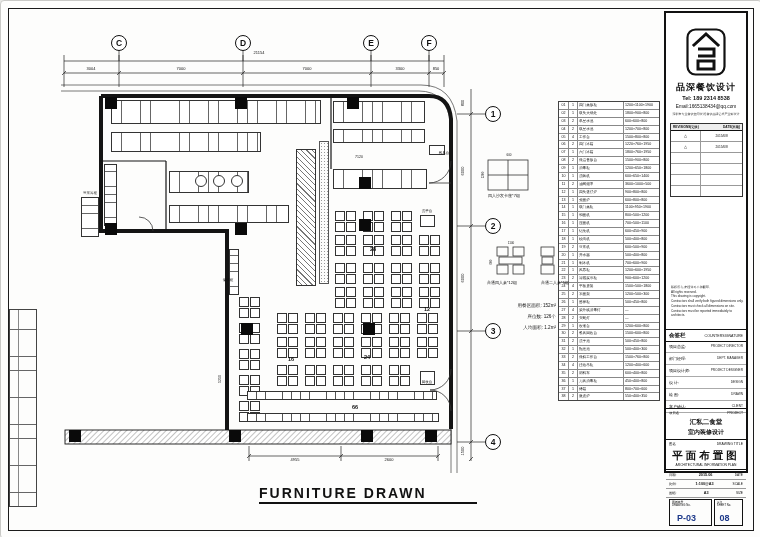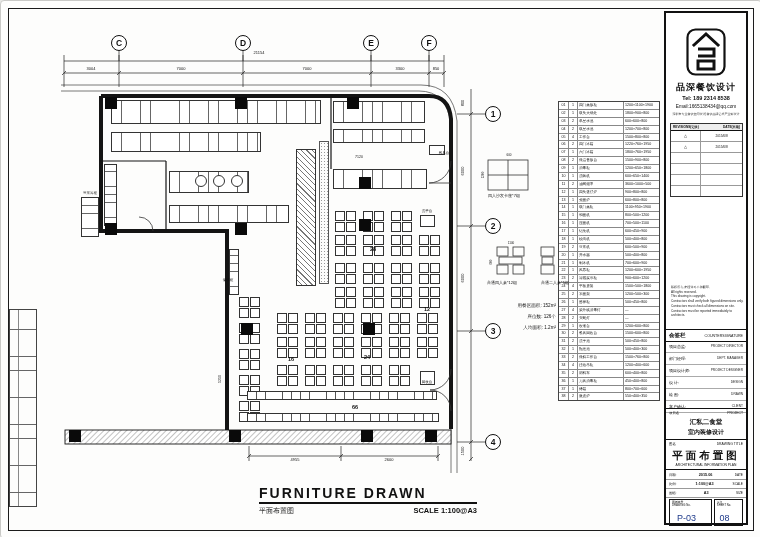--- a/index.html
+++ b/index.html
@@ -27,21 +27,21 @@
   .lrow .c4{width:34px;border-left:0.5px solid #888;padding-left:1px;overflow:hidden;}
   .left-strip{position:absolute;left:8px;top:308px;width:26px;height:196px;border:1px solid #444;background:
     repeating-linear-gradient(0deg,transparent 0 13px,#666 13px 13.6px),
     repeating-linear-gradient(90deg,transparent 0 8px,#888 8px 8.5px);}
   .caption{position:absolute;font-size:4px;text-align:center;white-space:nowrap;}
   .stats{position:absolute;left:468px;top:299px;width:87px;text-align:right;font-size:4.6px;line-height:11px;}
   .footer{position:absolute;left:258px;top:484px;width:218px;}
   .footer .ft{font-size:14px;font-weight:bold;letter-spacing:2px;border-bottom:2.5px solid #111;padding-bottom:1px;white-space:nowrap;}
   .footer .fr{display:flex;justify-content:space-between;margin-top:2px;font-size:7px;}
   .footer .fs{font-weight:bold;font-size:7.5px;}
-  .tblock{position:absolute;left:663px;top:10px;width:84px;height:514px;border:2.5px solid #111;background:#fff;box-sizing:border-box;}
+  .tblock{position:absolute;left:663px;top:10px;width:84px;height:462px;border:2.5px solid #111;background:#fff;box-sizing:border-box;}
   .tb-abs{position:absolute;left:0;right:0;text-align:center;white-space:nowrap;overflow:hidden;}
   .logo{position:absolute;left:20px;top:14px;width:40px;height:50px;}
   .co-name{top:68px;font-size:9px;font-weight:bold;letter-spacing:1px;}
   .co-tel{top:82px;font-size:5.5px;font-weight:bold;}
   .co-email{top:91px;font-size:4.8px;}
   .co-tag{top:99px;font-size:3px;color:#333;}
   .rev{position:absolute;left:4px;top:110px;width:71px;border:0.8px solid #333;font-size:3.2px;}
   .rev .rhead{display:flex;border-bottom:1px solid #111;font-weight:bold;background:#eee;}
   .rev .rhead span{flex:1;padding:1px 2px;}
   .rev .rrow{display:flex;height:10px;border-bottom:0.5px solid #999;line-height:10px;}
@@ -64,21 +64,21 @@
   .meta{position:absolute;left:0;right:0;top:458px;}
   .mrow{display:flex;justify-content:space-between;height:8px;line-height:8px;border-bottom:0.5px solid #999;padding:0 3px;}
   .mrow .cn{font-size:3.3px;}
   .mrow .val{font-size:3.8px;font-weight:bold;}
   .mrow .en{font-size:3.2px;}
   .numbox{position:absolute;left:3px;right:3px;top:486px;height:27px;display:flex;gap:2px;}
   .ncell{border:1.4px solid #111;position:relative;}
   .ncell.a{flex:1.5;}
   .ncell.b{flex:1;}
   .ncell .nl{position:absolute;left:2px;top:1px;font-size:2.8px;line-height:3.2px;text-align:left;}
-  .ncell .nv{position:absolute;left:0;right:8px;bottom:2px;text-align:center;font-weight:normal;font-size:9px;color:#1e3a8a;}
+  .ncell .nv{position:absolute;left:0;right:8px;bottom:2px;text-align:center;font-weight:bold;font-size:9px;color:#1e3a8a;}
 </style>
 </head>
 <body>
 
 <div class="sheet">
   <div class="frame"></div>
 
   <svg width="760" height="537" viewBox="0 0 760 537">
     <defs>
       <pattern id="h45" width="4" height="4" patternUnits="userSpaceOnUse" patternTransform="rotate(45)">
@@ -753,24 +753,20 @@
   <div class="caption" style="left:524px;top:279px;width:60px;">普通二人桌*5组</div>
   <div class="stats">
 
   <div>用餐区面积: 152m²</div>
       <div>座位数: 126个</div>
       <div>人均面积: 1.2m²</div>
     </div>
 
   <div class="footer">
     <div class="ft">FURNITURE DRAWN</div>
-    <div class="fr">
-      <span>平面布置图</span>
-      <span class="fs">SCALE 1:100@A3</span>
-    </div>
   </div>
 
   <div class="tblock">
     <svg class="logo" viewBox="0 0 40 48">
       <rect x="1.5" y="1.5" width="37" height="45" rx="8" fill="none" stroke="#111" stroke-width="2.2"></rect>
       <polyline points="8,17 20,6 32,17" fill="none" stroke="#111" stroke-width="3" stroke-linecap="square"></polyline>
       <path d="M12,21 H28 V28 H12" fill="none" stroke="#111" stroke-width="3"></path>
       <path d="M12,33 H28 V41 H12 Z" fill="none" stroke="#111" stroke-width="3"></path>
     </svg>
     <div class="tb-abs co-name">品深餐饮设计</div>

